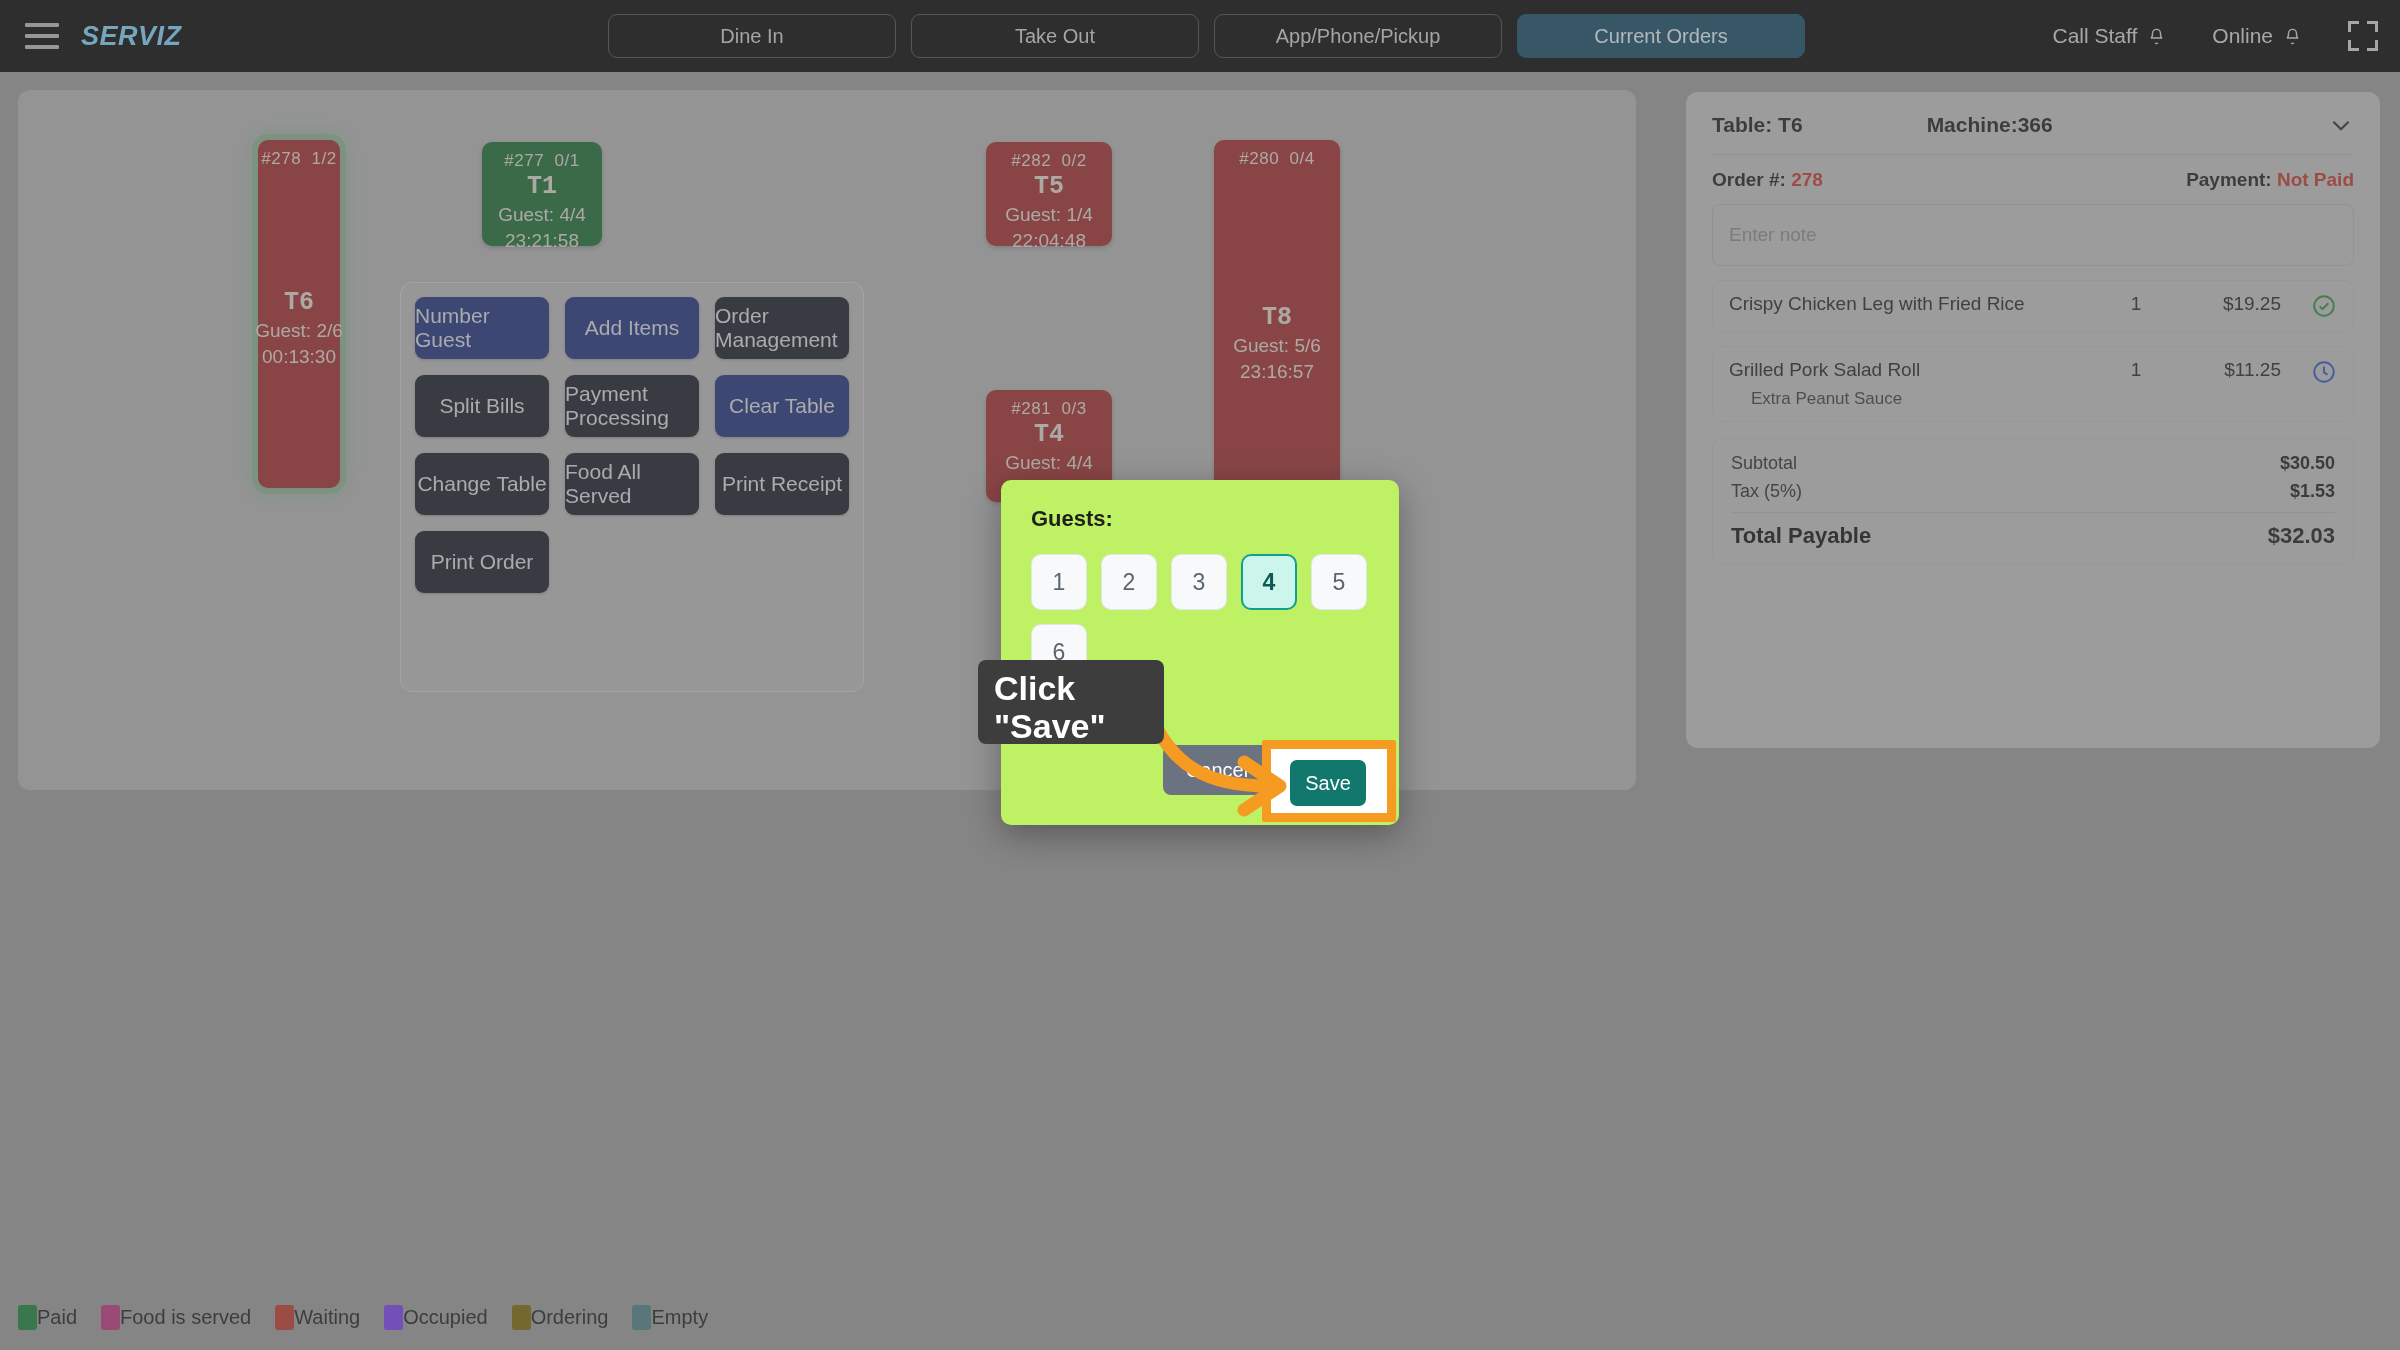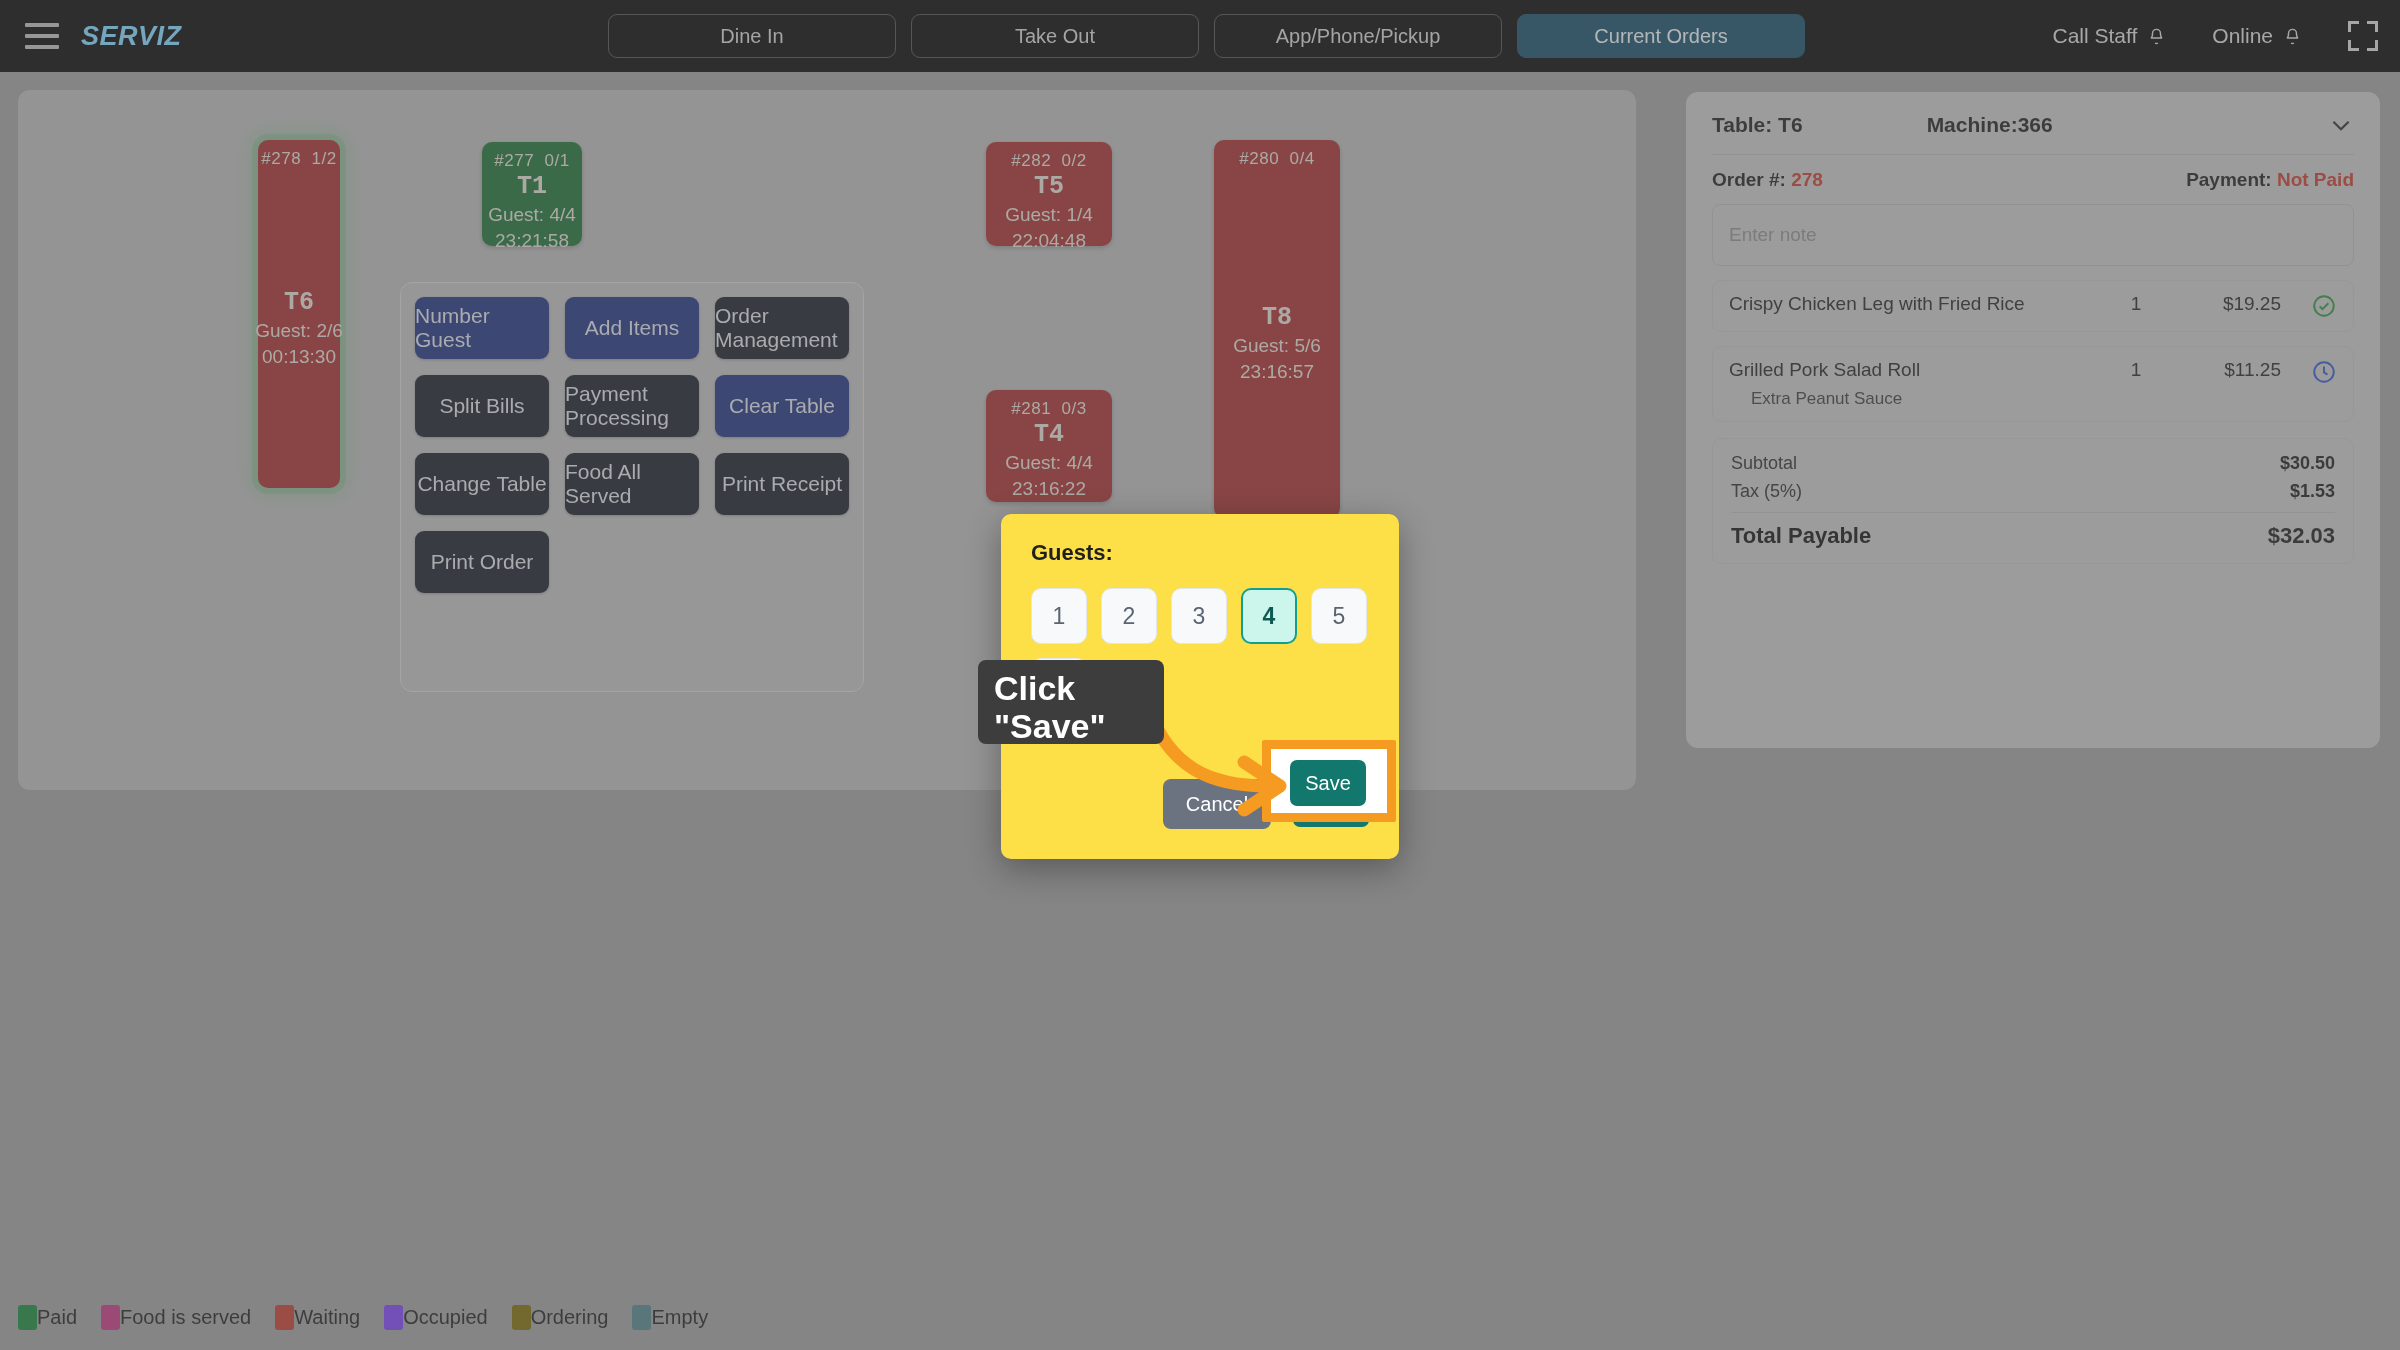--- a/index.html
+++ b/index.html
@@ -143,23 +143,23 @@
   }
   .lg { display: flex; align-items: center; margin-right: 14px; }
   .lg .sw { width: 19px; height: 25px; border-radius: 3px; }
   .lg .lbl { font-size: 20px; color: #1c1c1c; }
 
   
   .backdrop {
     position: absolute; inset: 0; background: rgba(105,105,105,.42);
   }
   .modal {
-    position: absolute; left: 1001px; top: 514px;
+    position: absolute; left: 1001px; top: 480px;
     width: 398px; height: 345px;
-    background: #fde047; border-radius: 10px;
+    background: #bef264; border-radius: 10px;
     box-shadow: 0 10px 34px rgba(0,0,0,.33);
     padding: 26px 30px;
   }
   .m-label { font-size: 22px; font-weight: bold; color: #1f1f1f; }
   .m-grid { margin-top: 22px; display: flex; gap: 14px; flex-wrap: wrap; }
   .gbtn {
     width: 56px; height: 56px; border-radius: 10px;
     background: #f7f9fa; border: 1px solid #e2e6e9;
     font-size: 23px; color: #5a6570;
     display: flex; align-items: center; justify-content: center; cursor: pointer;
@@ -240,21 +240,21 @@
   <div class="floor">
     <div class="tcard tall selected" style="left:240px; top:50px; width:82px; height:348px; background:#a02c2c;">
       <div class="ordno"><span>#278</span>&nbsp;&nbsp;<span>1/2</span></div>
       <div class="body">
         <div class="tname">T6</div>
         <div class="guests">Guest: 2/6</div>
         <div class="timer">00:13:30</div>
       </div>
     </div>
 
-    <div class="tcard" style="left:464px; top:52px; width:100px; height:104px; background:#1a6b32;">
+    <div class="tcard" style="left:464px; top:52px; width:120px; height:104px; background:#1a6b32;">
       <div class="ordno"><span>#277</span>&nbsp;&nbsp;<span>0/1</span></div>
       <div class="tname">T1</div>
       <div class="guests">Guest: 4/4</div>
       <div class="timer">23:21:58</div>
     </div>
 
 
     <div class="tcard" style="left:968px; top:52px; width:126px; height:104px; background:#a02c2c;">
       <div class="ordno"><span>#282</span>&nbsp;&nbsp;<span>0/2</span></div>
       <div class="tname">T5</div>

